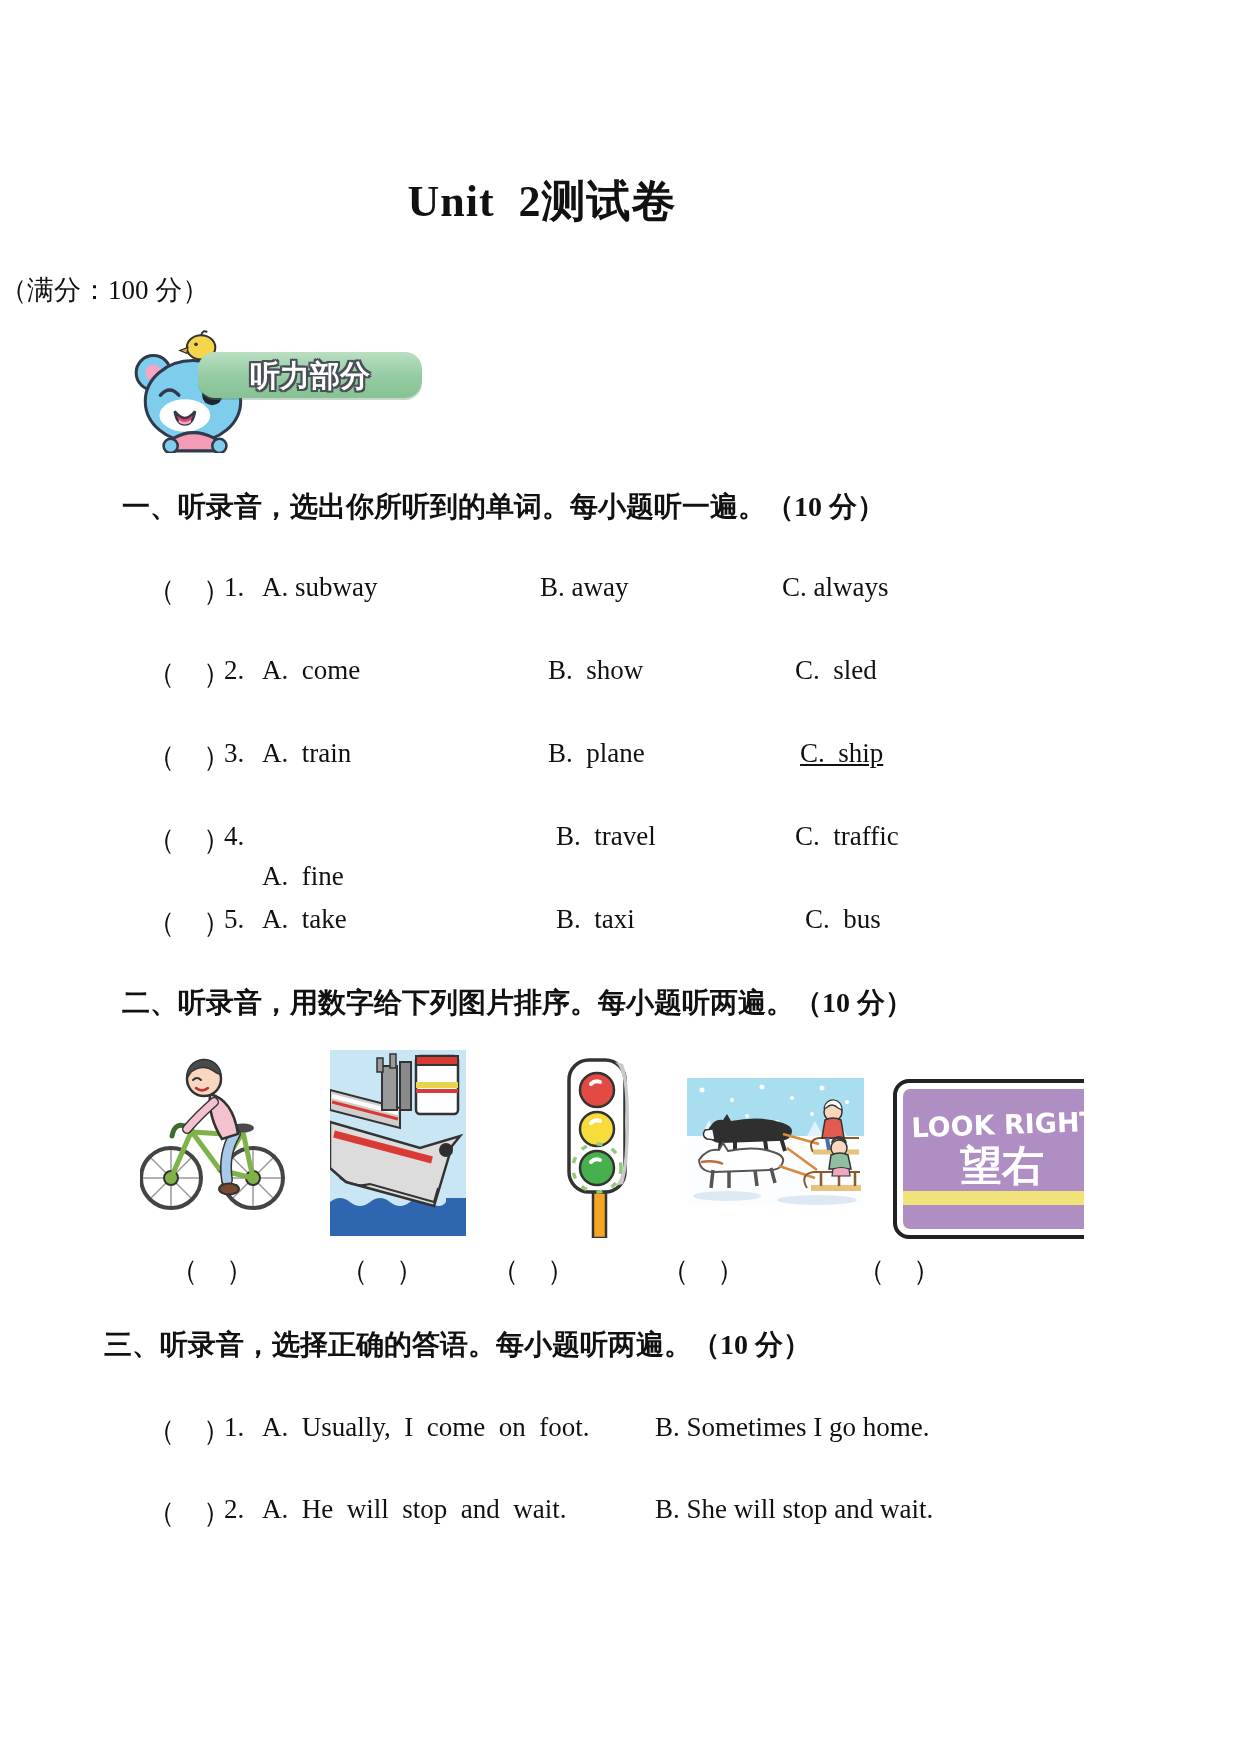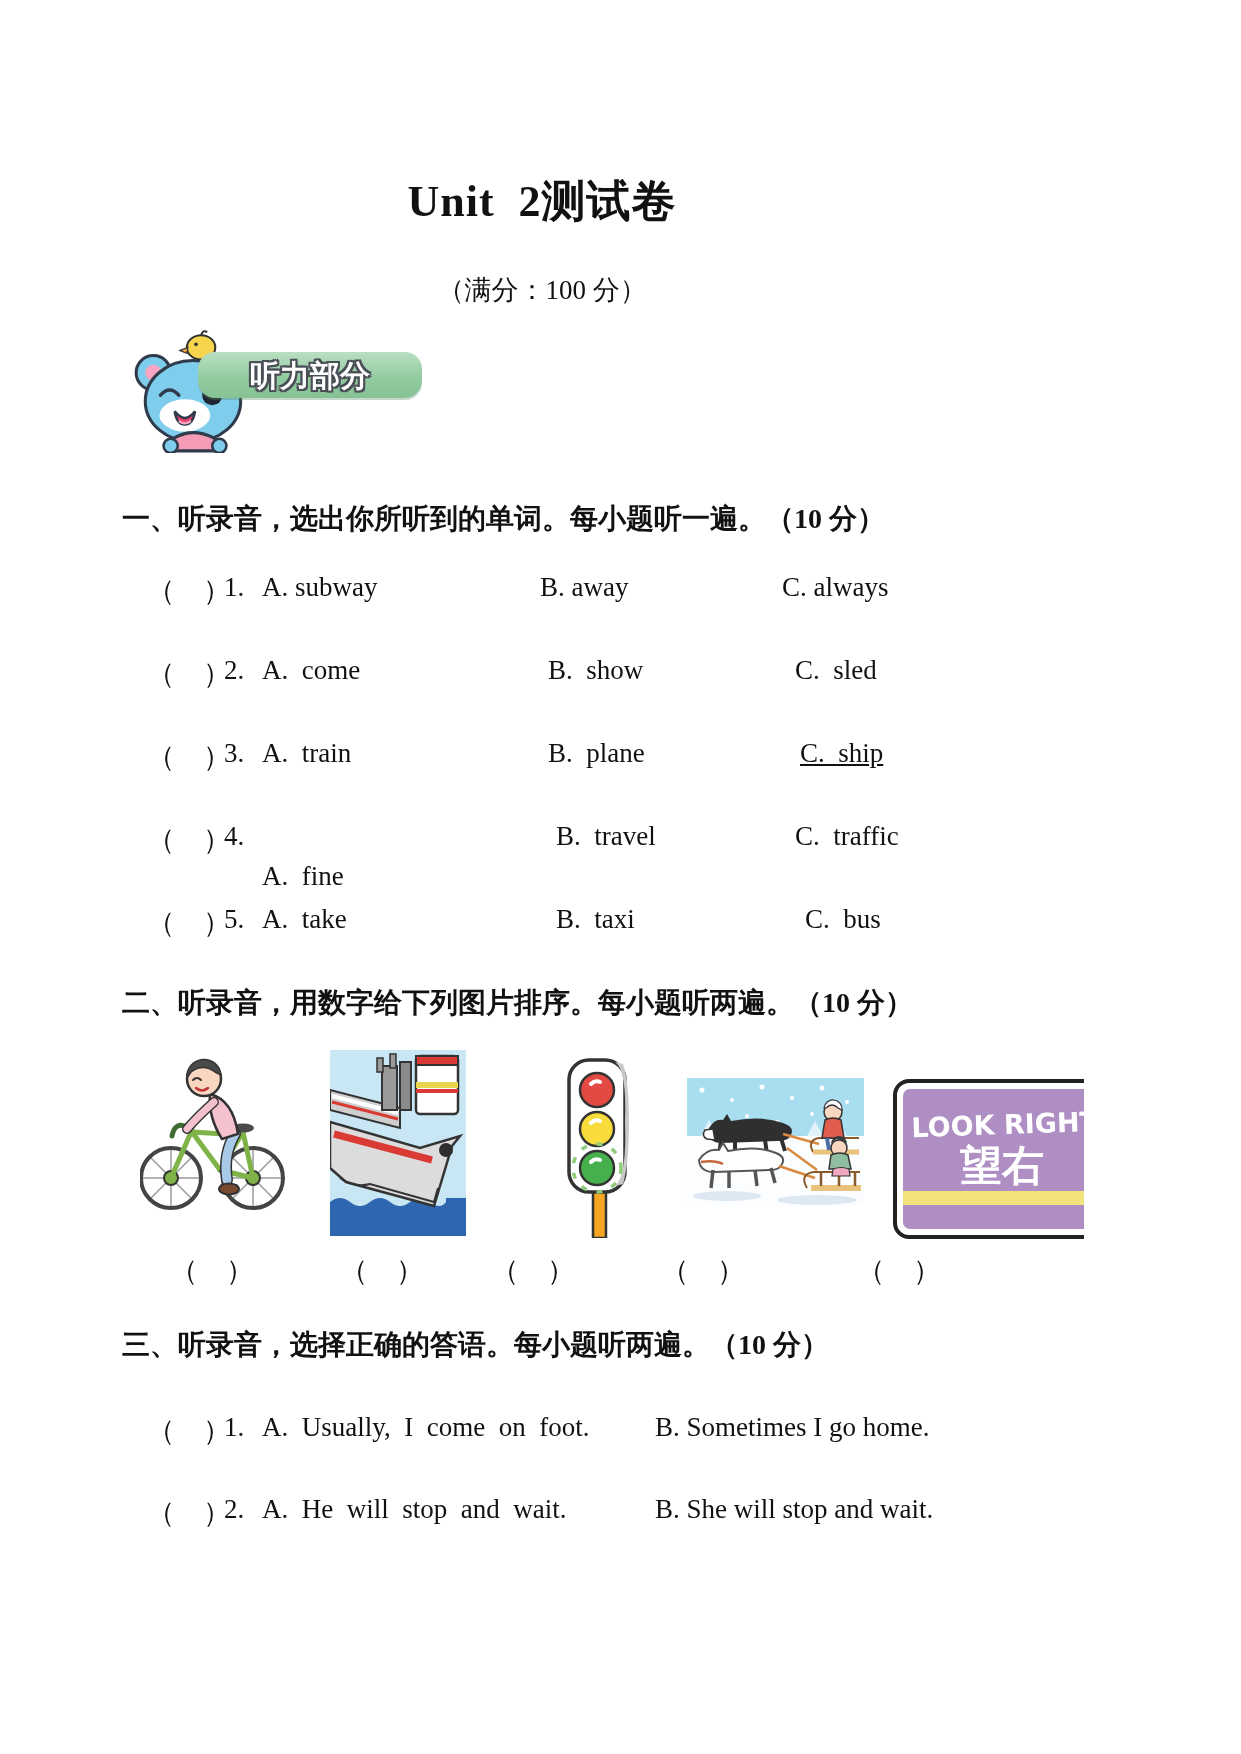--- a/index.html
+++ b/index.html
@@ -1,20 +1,20 @@
 <!DOCTYPE html>
 <html><head>
 <meta charset="utf-8">
 <style>
   html,body{margin:0;padding:0;background:#ffffff;}
   body{font-family:"Liberation Serif","DejaVu Serif",serif;color:#111;}
   .page{position:relative;width:1084px;height:1754px;background:#fff;overflow:hidden;}
   .abs{position:absolute;}
   .title{width:100%;text-align:center;font-size:44px;font-weight:bold;white-space:pre;letter-spacing:1px;}
-  .subtitle{width:100%;text-align:center;font-size:27px;white-space:pre;}
+  .subtitle{width:100%;text-align:left;font-size:27px;white-space:pre;}
   .banner{left:198px;top:352px;width:224px;height:46px;border-radius:17px;
           background:linear-gradient(180deg,#b9dfc2 0%,#93cba1 55%,#86c295 100%);
           box-shadow:0 2px 0 rgba(90,140,100,.35);}
   .banner-label{position:absolute;left:0;top:4px;width:100%;text-align:center;
           font-family:"DejaVu Sans",sans-serif;font-weight:bold;font-size:30px;color:#fff;
           text-shadow:-2px 0 0 #4a4f57,2px 0 0 #4a4f57,0 -2px 0 #4a4f57,0 2px 0 #4a4f57,
                       -2px -2px 0 #4a4f57,2px 2px 0 #4a4f57,-2px 2px 0 #4a4f57,2px -2px 0 #4a4f57;}
   .heading{font-size:28px;font-weight:bold;white-space:nowrap;}
   .qtext{font-size:27px;white-space:pre;}
   .paren{font-size:28px;white-space:pre;}
@@ -48,21 +48,21 @@
       <path d="M48 110 q18 -10 38 0 q7 4 5 13 l-48 0 q-2 -9 5 -13 z" fill="#F49BB5" stroke="#2F3A4A" stroke-width="3"></path>
       <circle cx="44" cy="118" r="7" fill="#7ECDEC" stroke="#2F3A4A" stroke-width="2.5"></circle>
       <circle cx="92" cy="118" r="7" fill="#7ECDEC" stroke="#2F3A4A" stroke-width="2.5"></circle>
     </svg>
   </div>
 
   <div class="abs banner">
     <div class="banner-label">听力部分</div>
   </div>
 
-  <div class="abs heading" style="left:122px;top:500px;">一、听录音，选出你所听到的单词。每小题听一遍。（10 分）</div>
+  <div class="abs heading" style="left:122px;top:488px;">一、听录音，选出你所听到的单词。每小题听一遍。（10 分）</div>
 
   <div class="abs" style="left:0;top:572px;">
     <span class="abs paren" style="left:147px;">（　）</span>
     <span class="abs qtext" style="left:224px;">1.</span>
     <span class="abs qtext" style="left:262px;">A. subway</span>
     <span class="abs qtext" style="left:540px;">B. away</span>
     <span class="abs qtext" style="left:782px;">C. always</span>
   </div>
   <div class="abs" style="left:0;top:655px;">
     <span class="abs paren" style="left:147px;">（　）</span>
@@ -233,21 +233,21 @@
   </div>
 
   <div class="abs" style="left:0;top:1252px;">
     <span class="abs paren" style="left:170px;">（　）</span>
     <span class="abs paren" style="left:340px;">（　）</span>
     <span class="abs paren" style="left:491px;">（　）</span>
     <span class="abs paren" style="left:661px;">（　）</span>
     <span class="abs paren" style="left:857px;">（　）</span>
   </div>
 
-  <div class="abs heading" style="left:122px;top:1326px;">三、听录音，选择正确的答语。每小题听两遍。（10 分）</div>
+  <div class="abs heading" style="left:104px;top:1326px;">三、听录音，选择正确的答语。每小题听两遍。（10 分）</div>
 
   <div class="abs" style="left:0;top:1412px;">
     <span class="abs paren" style="left:147px;">（　）</span>
     <span class="abs qtext" style="left:224px;">1.</span>
     <span class="abs qtext" style="left:262px;">A.  Usually,  I  come  on  foot.</span>
     <span class="abs qtext" style="left:655px;">B. Sometimes I go home.</span>
   </div>
   <div class="abs" style="left:0;top:1494px;">
     <span class="abs paren" style="left:147px;">（　）</span>
     <span class="abs qtext" style="left:224px;">2.</span>

